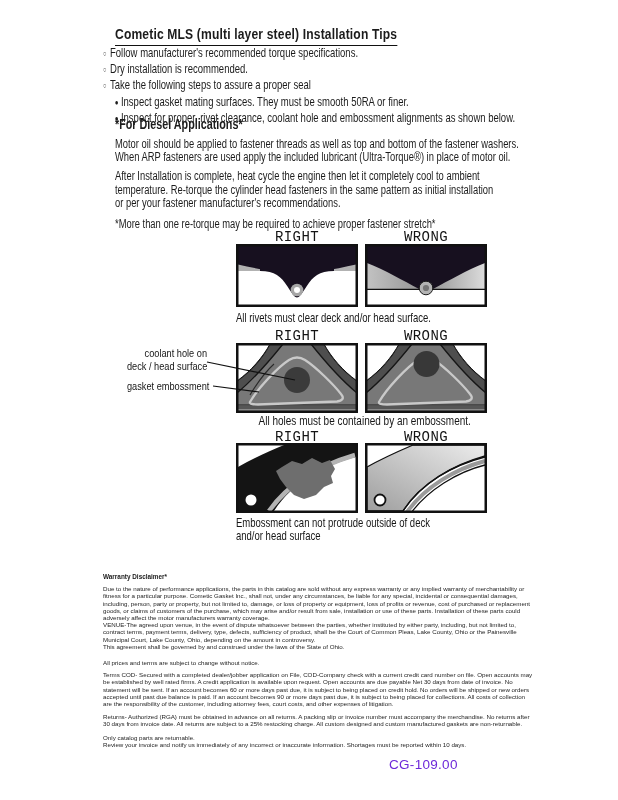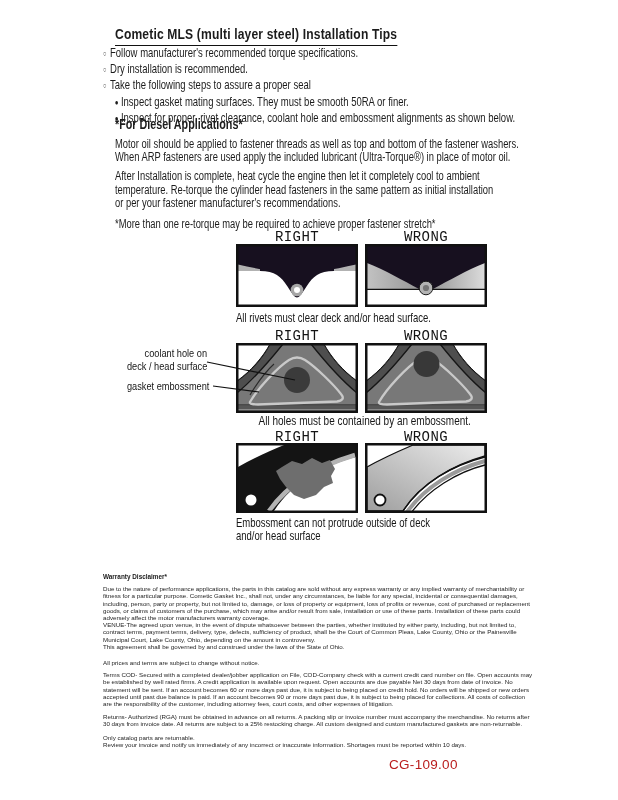--- a/index.html
+++ b/index.html
@@ -28,21 +28,21 @@
   .para{font-size:12px;line-height:13.2px;margin-bottom:6px;}
 
   
   .dlabel{width:122px;text-align:center;font-size:14px;letter-spacing:.4px;color:#141414;font-family:Liberation Mono, monospace;}
   .caption{font-size:12.2px;line-height:12.6px;color:#161616;}
   .sidelabel{font-size:11.5px;line-height:13px;text-align:right;color:#161616;}
 
   
   .legal{font-size:6.2px;line-height:7.3px;color:#242424;}
   .legal-h{font-size:6.4px;font-weight:bold;color:#1a1a1a;}
-  .code{font-size:13.5px;letter-spacing:.3px;color:#b91c1c;}
+  .code{font-size:13.5px;letter-spacing:.3px;color:#6d28d9;}
   svg{display:block;}
 </style>
 </head>
 <body>
 
 <div id="page">
 
   <div class="abs cxL" style="left:115px;top:25px;">
     <span class="title">Cometic MLS (multi layer steel) Installation Tips</span>
   </div>

